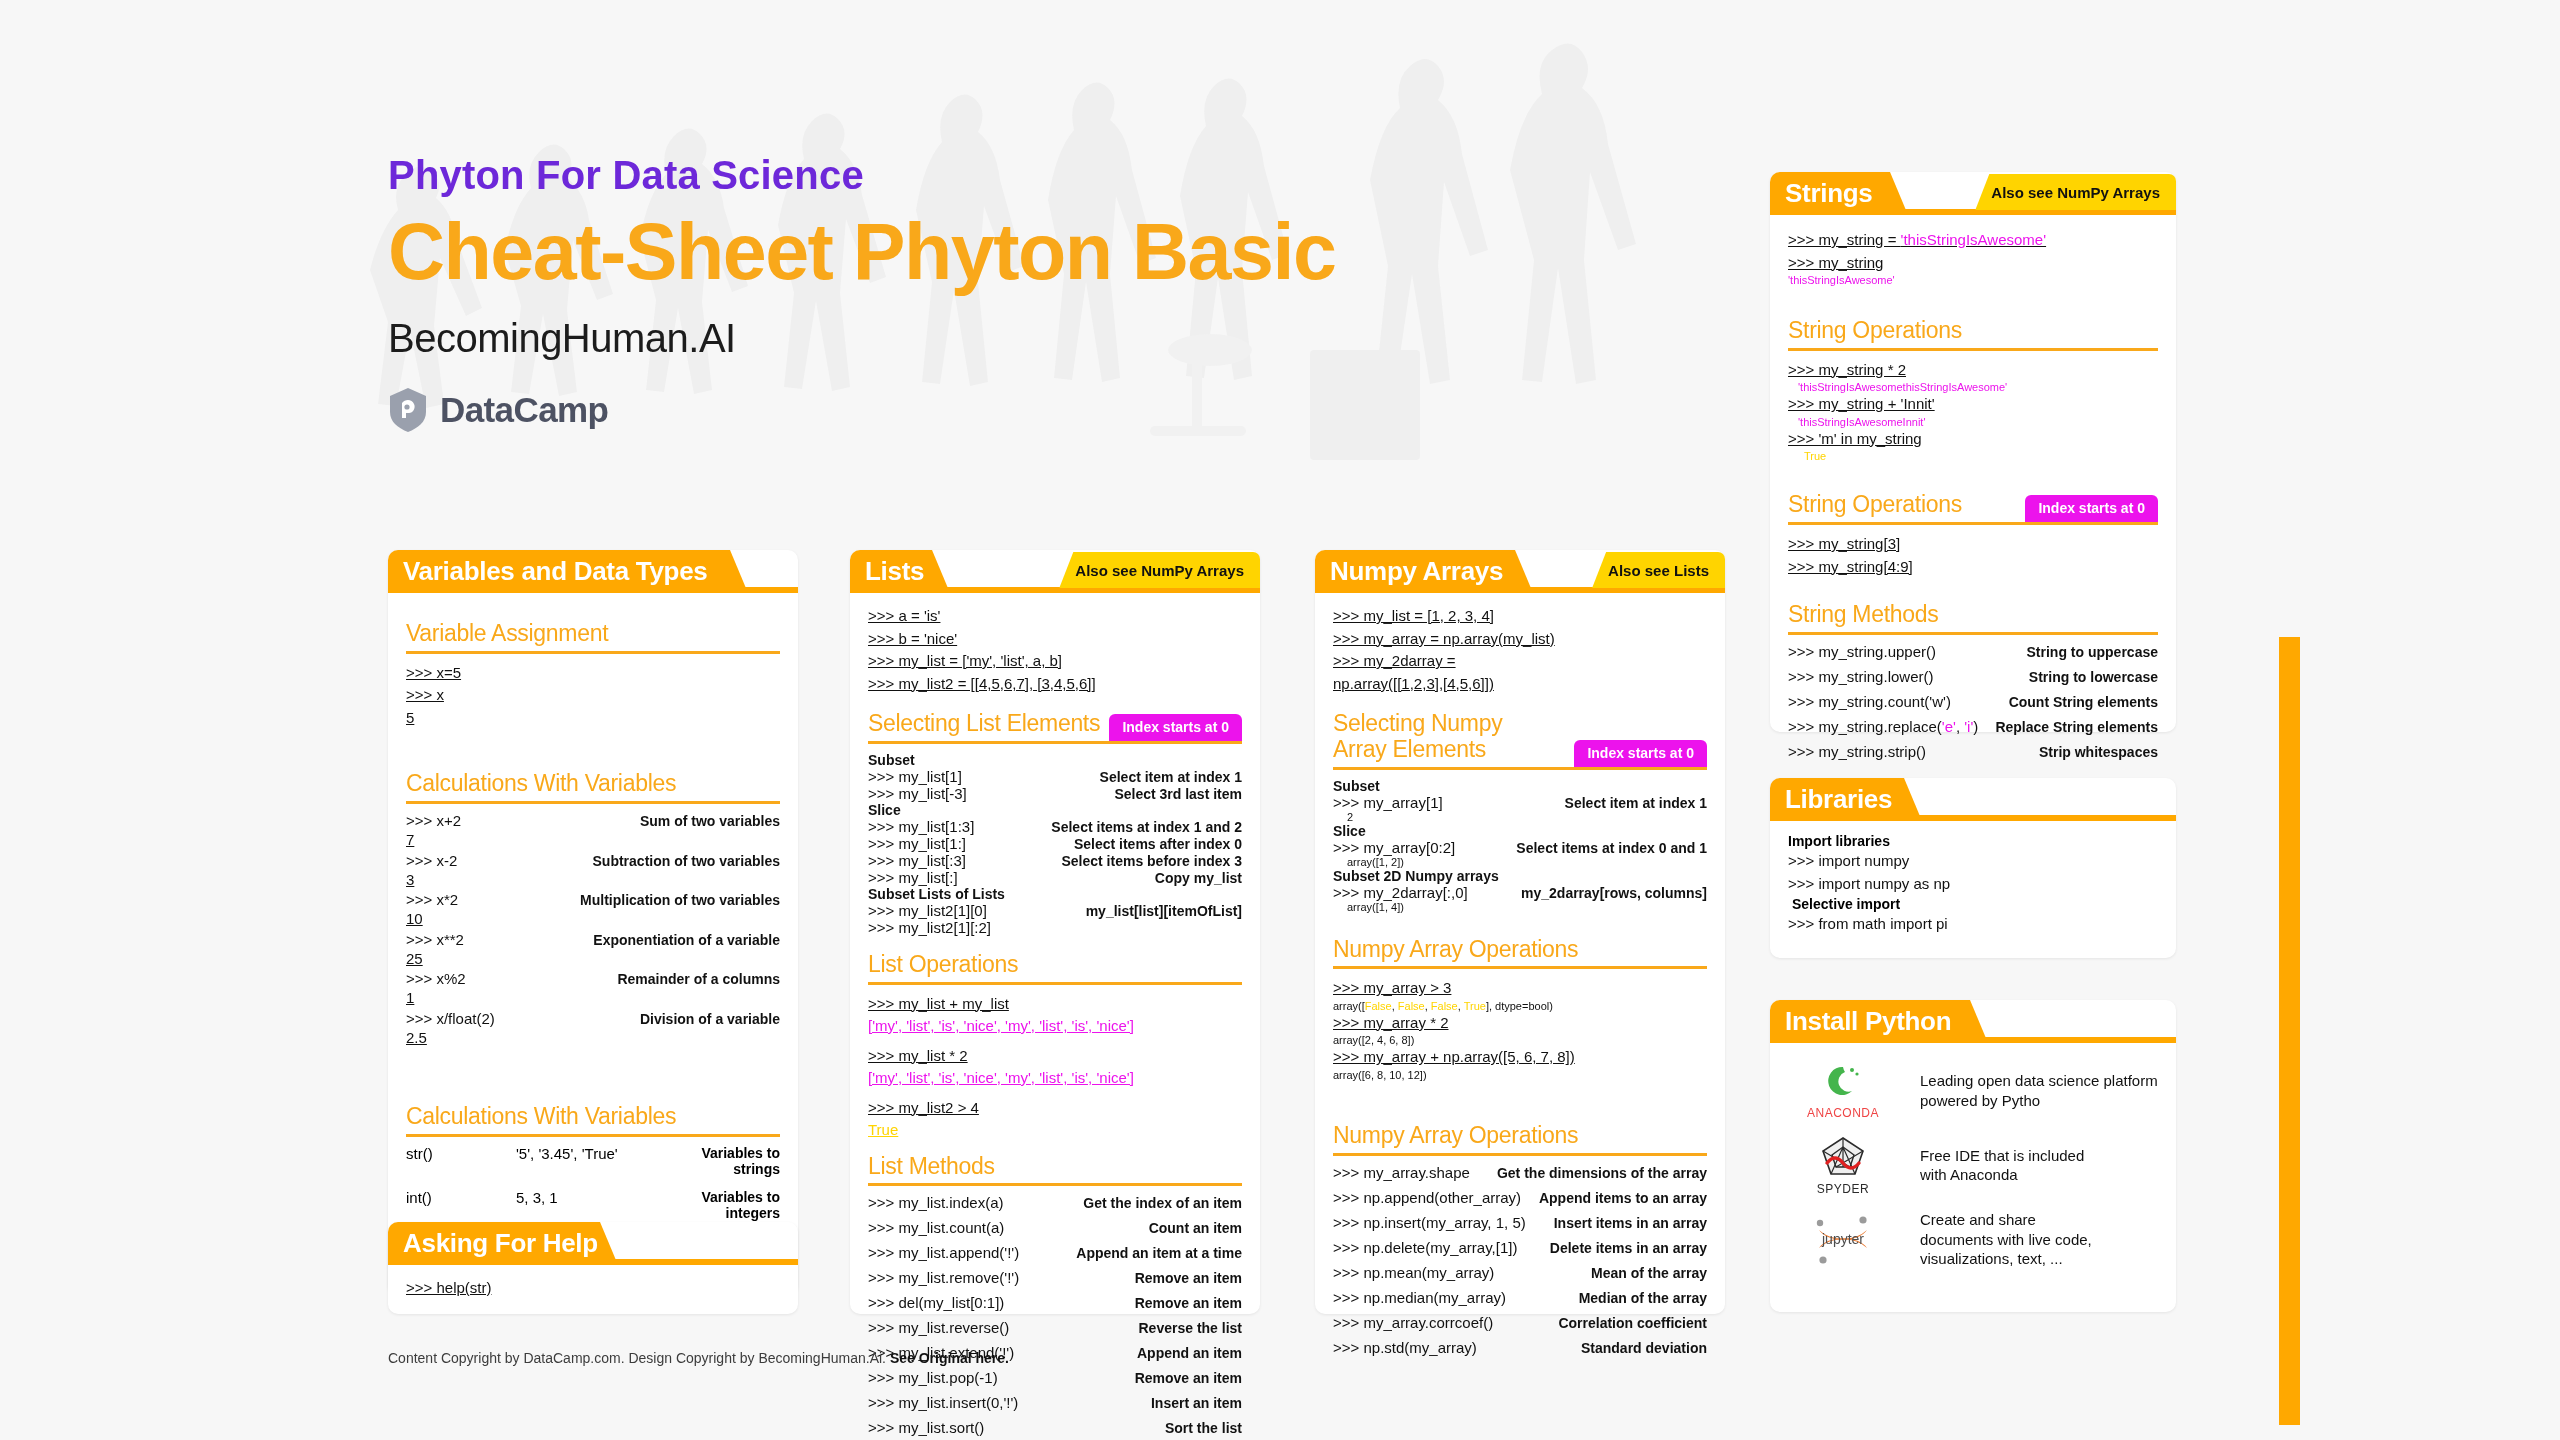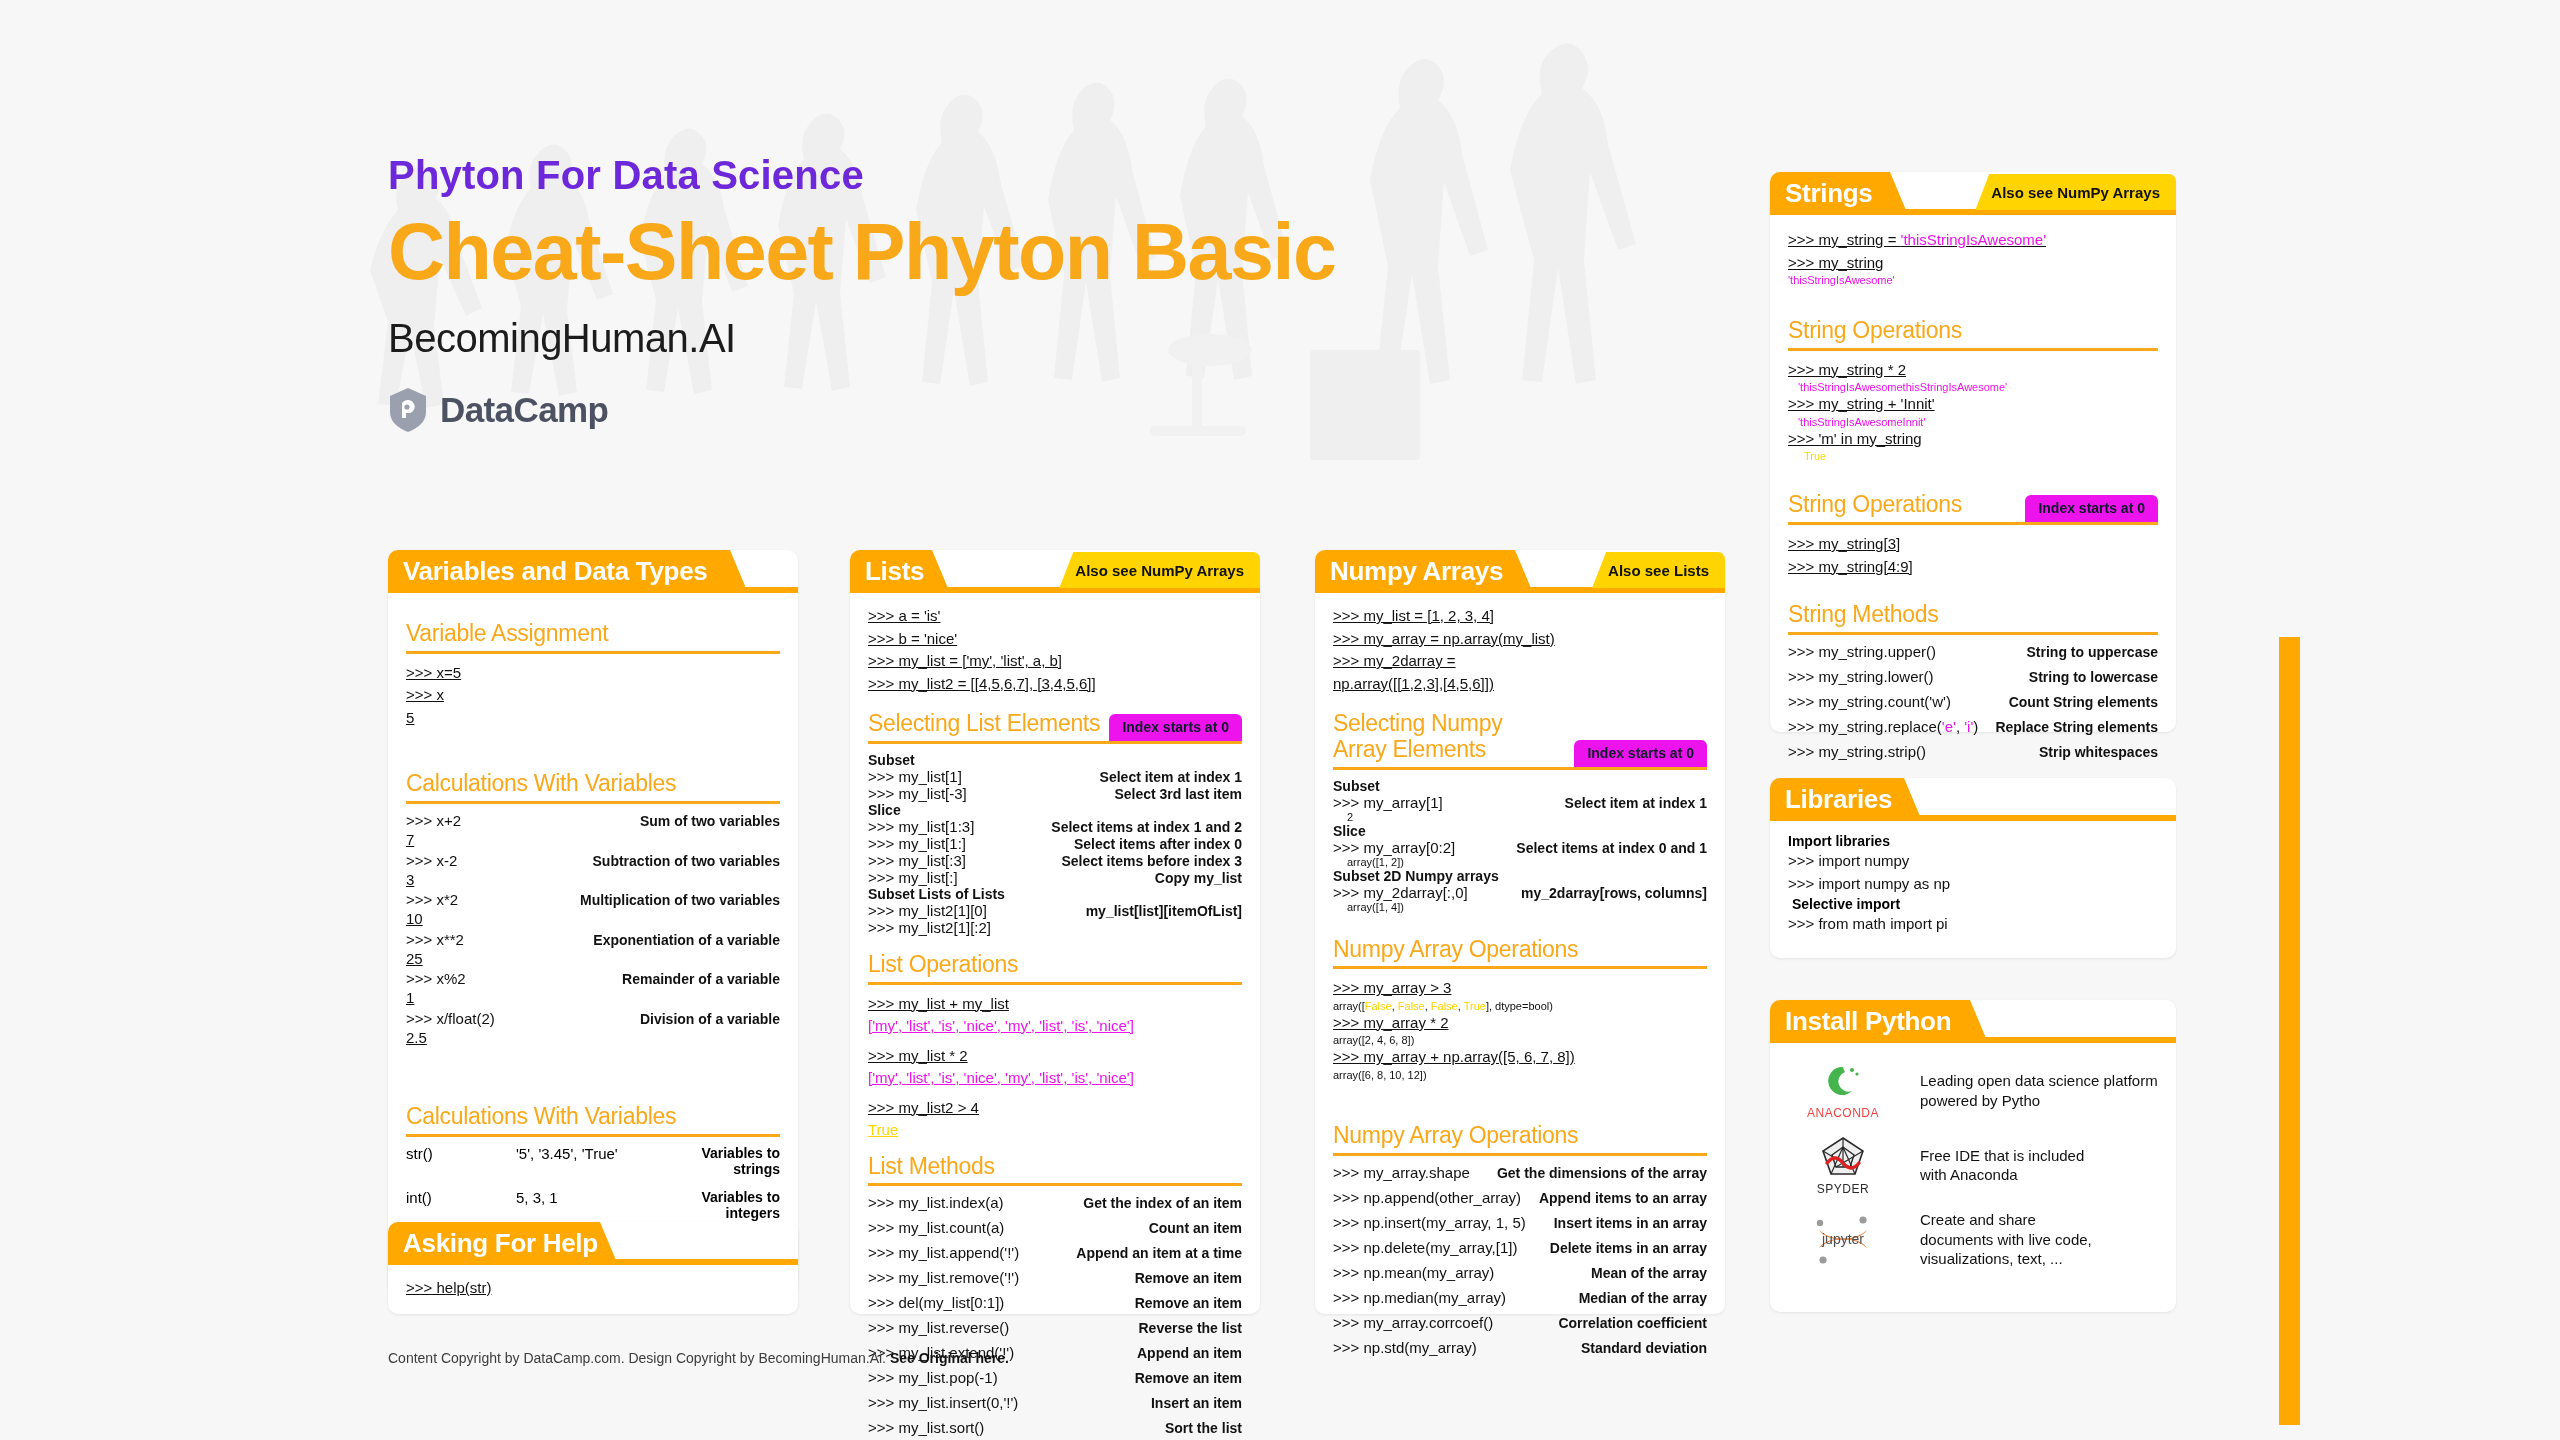--- a/index.html
+++ b/index.html
@@ -96,21 +96,21 @@
   
   .sec {
     color: #f9a81a; font-size: 23px; font-weight: 400;
     letter-spacing: -.3px; line-height: 1.12;
     position: relative;
   }
   .sec-rule { height: 3px; background: #f9a81a; margin: 4px 0 8px 0; }
   .sec-wrap { position: relative; margin-top: 18px; }
   .sec-badge {
     position: absolute; right: 0; bottom: 3px;
-    background: #ec13ec; color: #0f172a;
+    background: #ec13ec; color: #ffffff;
     font-size: 14px; font-weight: 700;
     padding: 5px 13px 6px 13px;
     border-radius: 6px 6px 0 0;
     white-space: nowrap;
   }
 
   
   .code { font-size: 15px; color: #111; line-height: 1.5; white-space: nowrap; text-decoration: underline; }
   .row { display: flex; justify-content: space-between; align-items: baseline; gap: 10px; }
   .row .lhs { font-size: 15px; color: #111; white-space: nowrap; }
@@ -218,21 +218,21 @@
             <span class="rhs">Multiplication of two variables</span>
           </div>
         <div class="code">10</div>
         <div class="row">
             <span class="lhs">&gt;&gt;&gt; x**2</span>
             <span class="rhs">Exponentiation of a variable</span>
           </div>
         <div class="code"> 25</div>
         <div class="row">
             <span class="lhs">&gt;&gt;&gt; x%2</span>
-            <span class="rhs">Remainder of a variable</span>
+            <span class="rhs">Remainder of a columns</span>
           </div>
         <div class="code"> 1</div>
         <div class="row">
             <span class="lhs">&gt;&gt;&gt; x/float(2)</span>
             <span class="rhs">Division of a variable</span>
           </div>
         <div class="code"> 2.5</div>
       </div>
 
       <div class="sec-wrap" style="margin-top:55px;">

